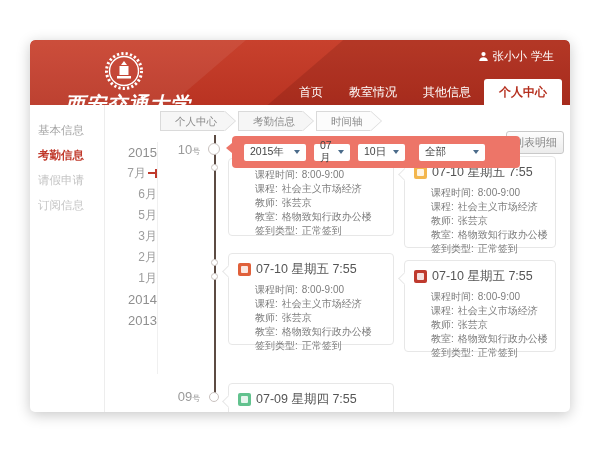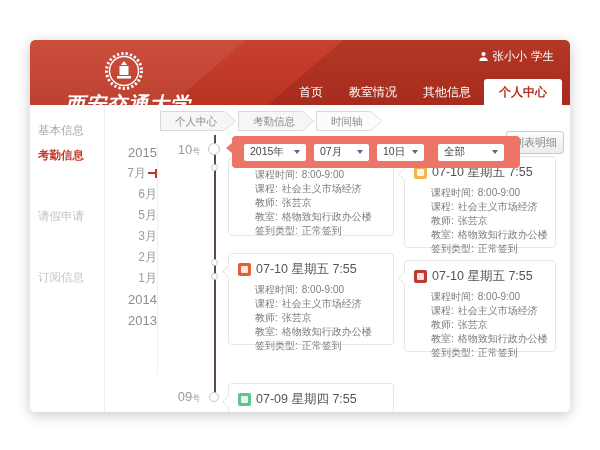--- a/index.html
+++ b/index.html
@@ -17,21 +17,21 @@
   .app-title { color:#fff; font-size:19px; font-weight:bold; letter-spacing:3px; margin-left:16px; white-space:nowrap; }
   .user-info { position:absolute; right:16px; top:9px; display:flex; align-items:center; gap:4px; color:#fff; font-size:11.5px; cursor:pointer; }
   .nav { position:absolute; right:8px; bottom:0; display:flex; align-items:center; z-index:3; }
   .nav-item { color:#fff; font-size:12px; line-height:26px; padding:0 13px; cursor:pointer; white-space:nowrap; }
   .nav-item.active { background:#fff; color:#b5301f; font-weight:bold; border-radius:3px 3px 0 0; padding:0 15px; }
 
   
   .sidebar { position:absolute; left:0; top:65px; bottom:0; width:75px; border-right:1px solid #ededed; padding-top:13px; }
   .sb-item { font-size:11.5px; line-height:25px; padding-left:8px; color:#a3a3a3; cursor:pointer; white-space:nowrap; }
   .sb-item.active { color:#c0392b; font-weight:bold; }
-  .sb-item.dim { color:#c4c4c4;margin-top:36px; }
+  .sb-item.dim { color:#c4c4c4; }
 
   
   .crumbs { position:absolute; left:130px; top:71px; display:flex; z-index:2; }
   .crumb { position:relative; height:20px; line-height:18px; padding:0 8px 0 14px; background:#f6f6f6; border:1px solid #dadada; border-right:none; font-size:10.5px; color:#8b8b8b; margin-right:13px; cursor:pointer; white-space:nowrap; }
   .crumb::before { content:""; position:absolute; right:-11px; top:-1px; border-top:10px solid transparent; border-bottom:10px solid transparent; border-left:11px solid #dadada; }
   .crumb::after  { content:""; position:absolute; right:-10px; top:-1px; border-top:10px solid transparent; border-bottom:10px solid transparent; border-left:11px solid #f6f6f6; }
   .crumb.last { background:#fcfcfc; }
   .crumb.last::after { border-left-color:#fcfcfc; }
 
   
@@ -42,21 +42,21 @@
       border-right:2px solid #c0392b; background:linear-gradient(to bottom,transparent 3px,#c0392b 3px,#c0392b 5px,transparent 5px); }
   .tl-line { position:absolute; left:184px; top:95px; width:2px; height:266px; background:#5c4b43; }
   .node { position:absolute; background:#fff; border:1px solid #c9c2bf; border-radius:50%; }
   .day-marker { position:absolute; width:34px; text-align:center; color:#9a9a9a; font-size:13px; cursor:pointer; }
   .day-marker .unit { font-size:8px; }
 
   
   .filterbar { position:absolute; left:202px; top:96px; width:288px; height:24px; background:#ed7568; border-radius:4px; display:flex; align-items:center; gap:8px; padding:16px 12px; z-index:5; }
   .filterbar::before { content:""; position:absolute; left:-6px; top:7px; border-top:5px solid transparent; border-bottom:5px solid transparent; border-right:6px solid #ed7568; }
   .fselect { height:17px; background:#fff; border-radius:2px; display:flex; align-items:center; justify-content:space-between; padding:0 6px; font-size:10.5px; color:#444; cursor:pointer; }
-  .fs-year{ width:62px; } .fs-month{ width:55px; } .fs-day{ width:47px; } .fs-type{ width:66px; margin-left:6px; }
+  .fs-year{ width:62px; } .fs-month{ width:36px; } .fs-day{ width:47px; } .fs-type{ width:66px; margin-left:6px; }
   .caret { width:0; height:0; border-left:3.5px solid transparent; border-right:3.5px solid transparent; border-top:4.5px solid #4a6b8a; }
   .list-btn { position:absolute; left:476px; top:91px; width:58px; height:23px; background:linear-gradient(#fdfdfd,#ececec); border:1px solid #c9c9c9; border-radius:3px; font-size:11px; color:#888; text-align:center; line-height:21px; cursor:pointer; z-index:4; }
 
   
   .card { position:absolute; background:#fff; border:1px solid #e7e7e7; border-radius:4px; }
   .card.pointed::before { content:""; position:absolute; left:-5px; top:13px; width:8px; height:8px; background:#fff; border-left:1px solid #e7e7e7; border-bottom:1px solid #e7e7e7; transform:rotate(45deg); }
   .card-head { display:flex; align-items:center; gap:5px; padding:7px 10px 3px 9px; font-size:12.5px; color:#555; }
   .stamp { width:13px; height:13px; border-radius:2px; display:flex; align-items:center; justify-content:center; flex:0 0 13px; }
   .stamp i { display:block; width:7px; height:7px; background:rgba(255,255,255,.85); border-radius:1px; }
   .fields { padding:2px 8px 0 26px; }

